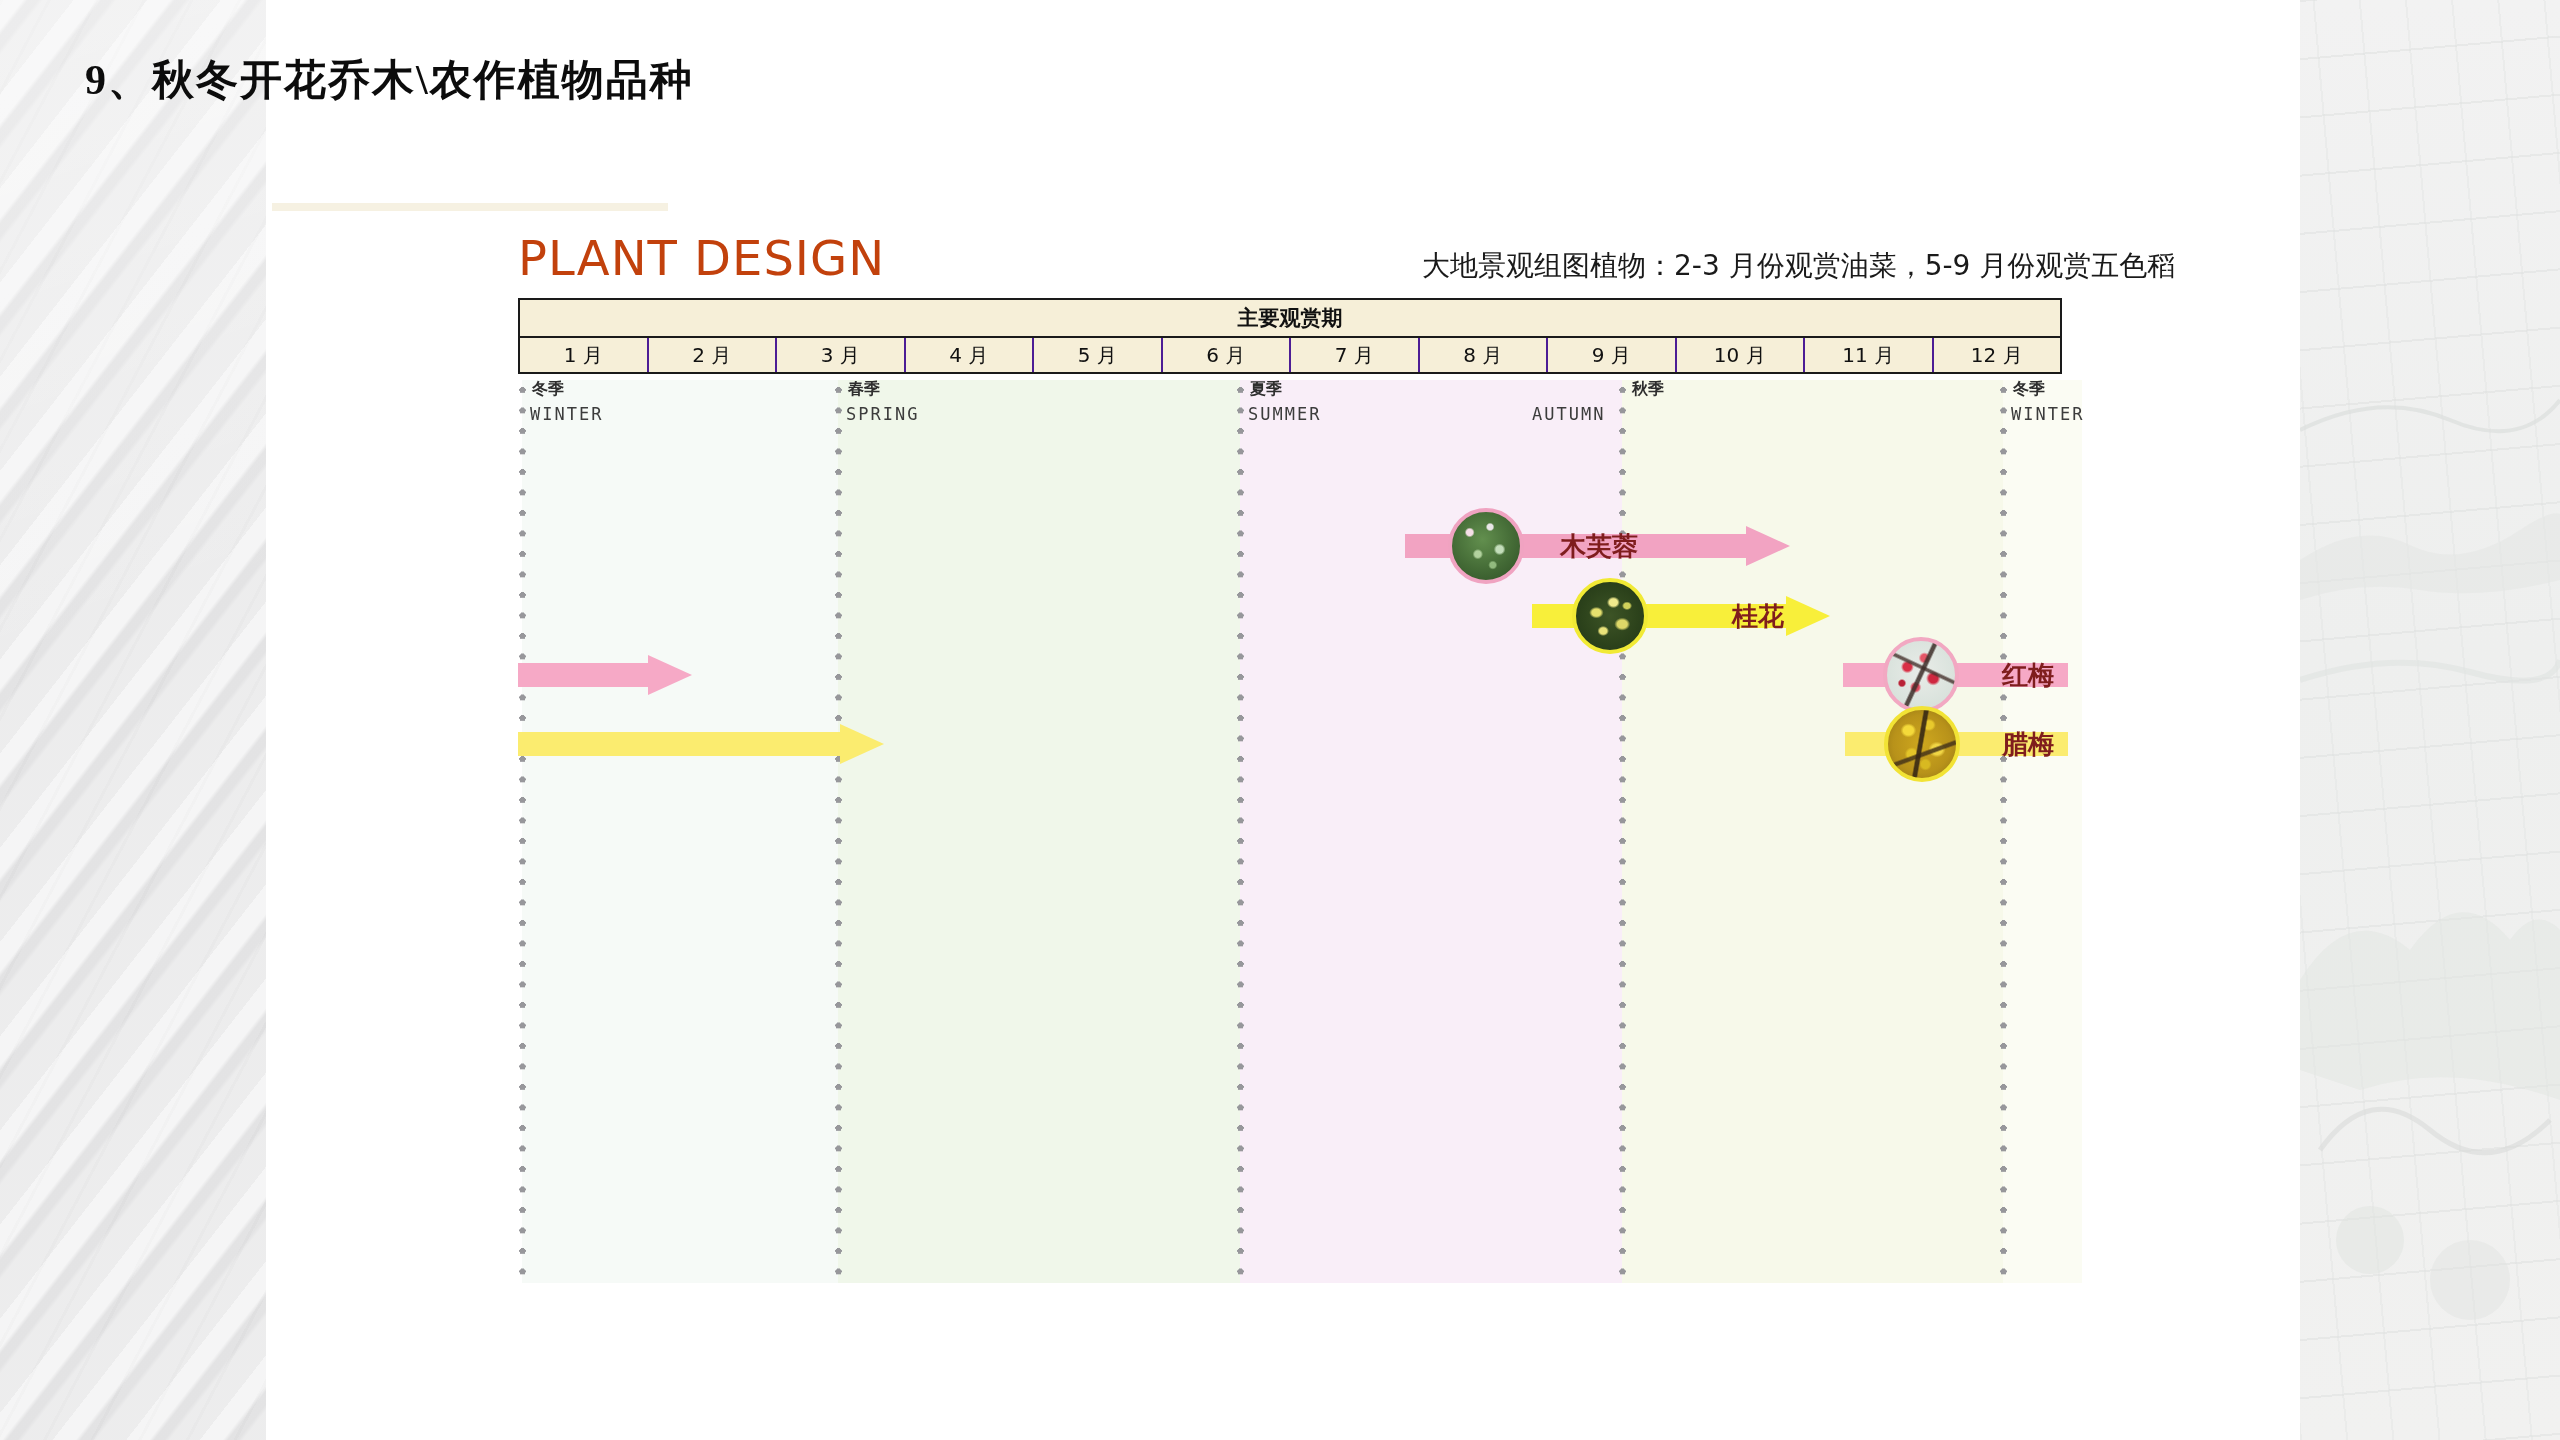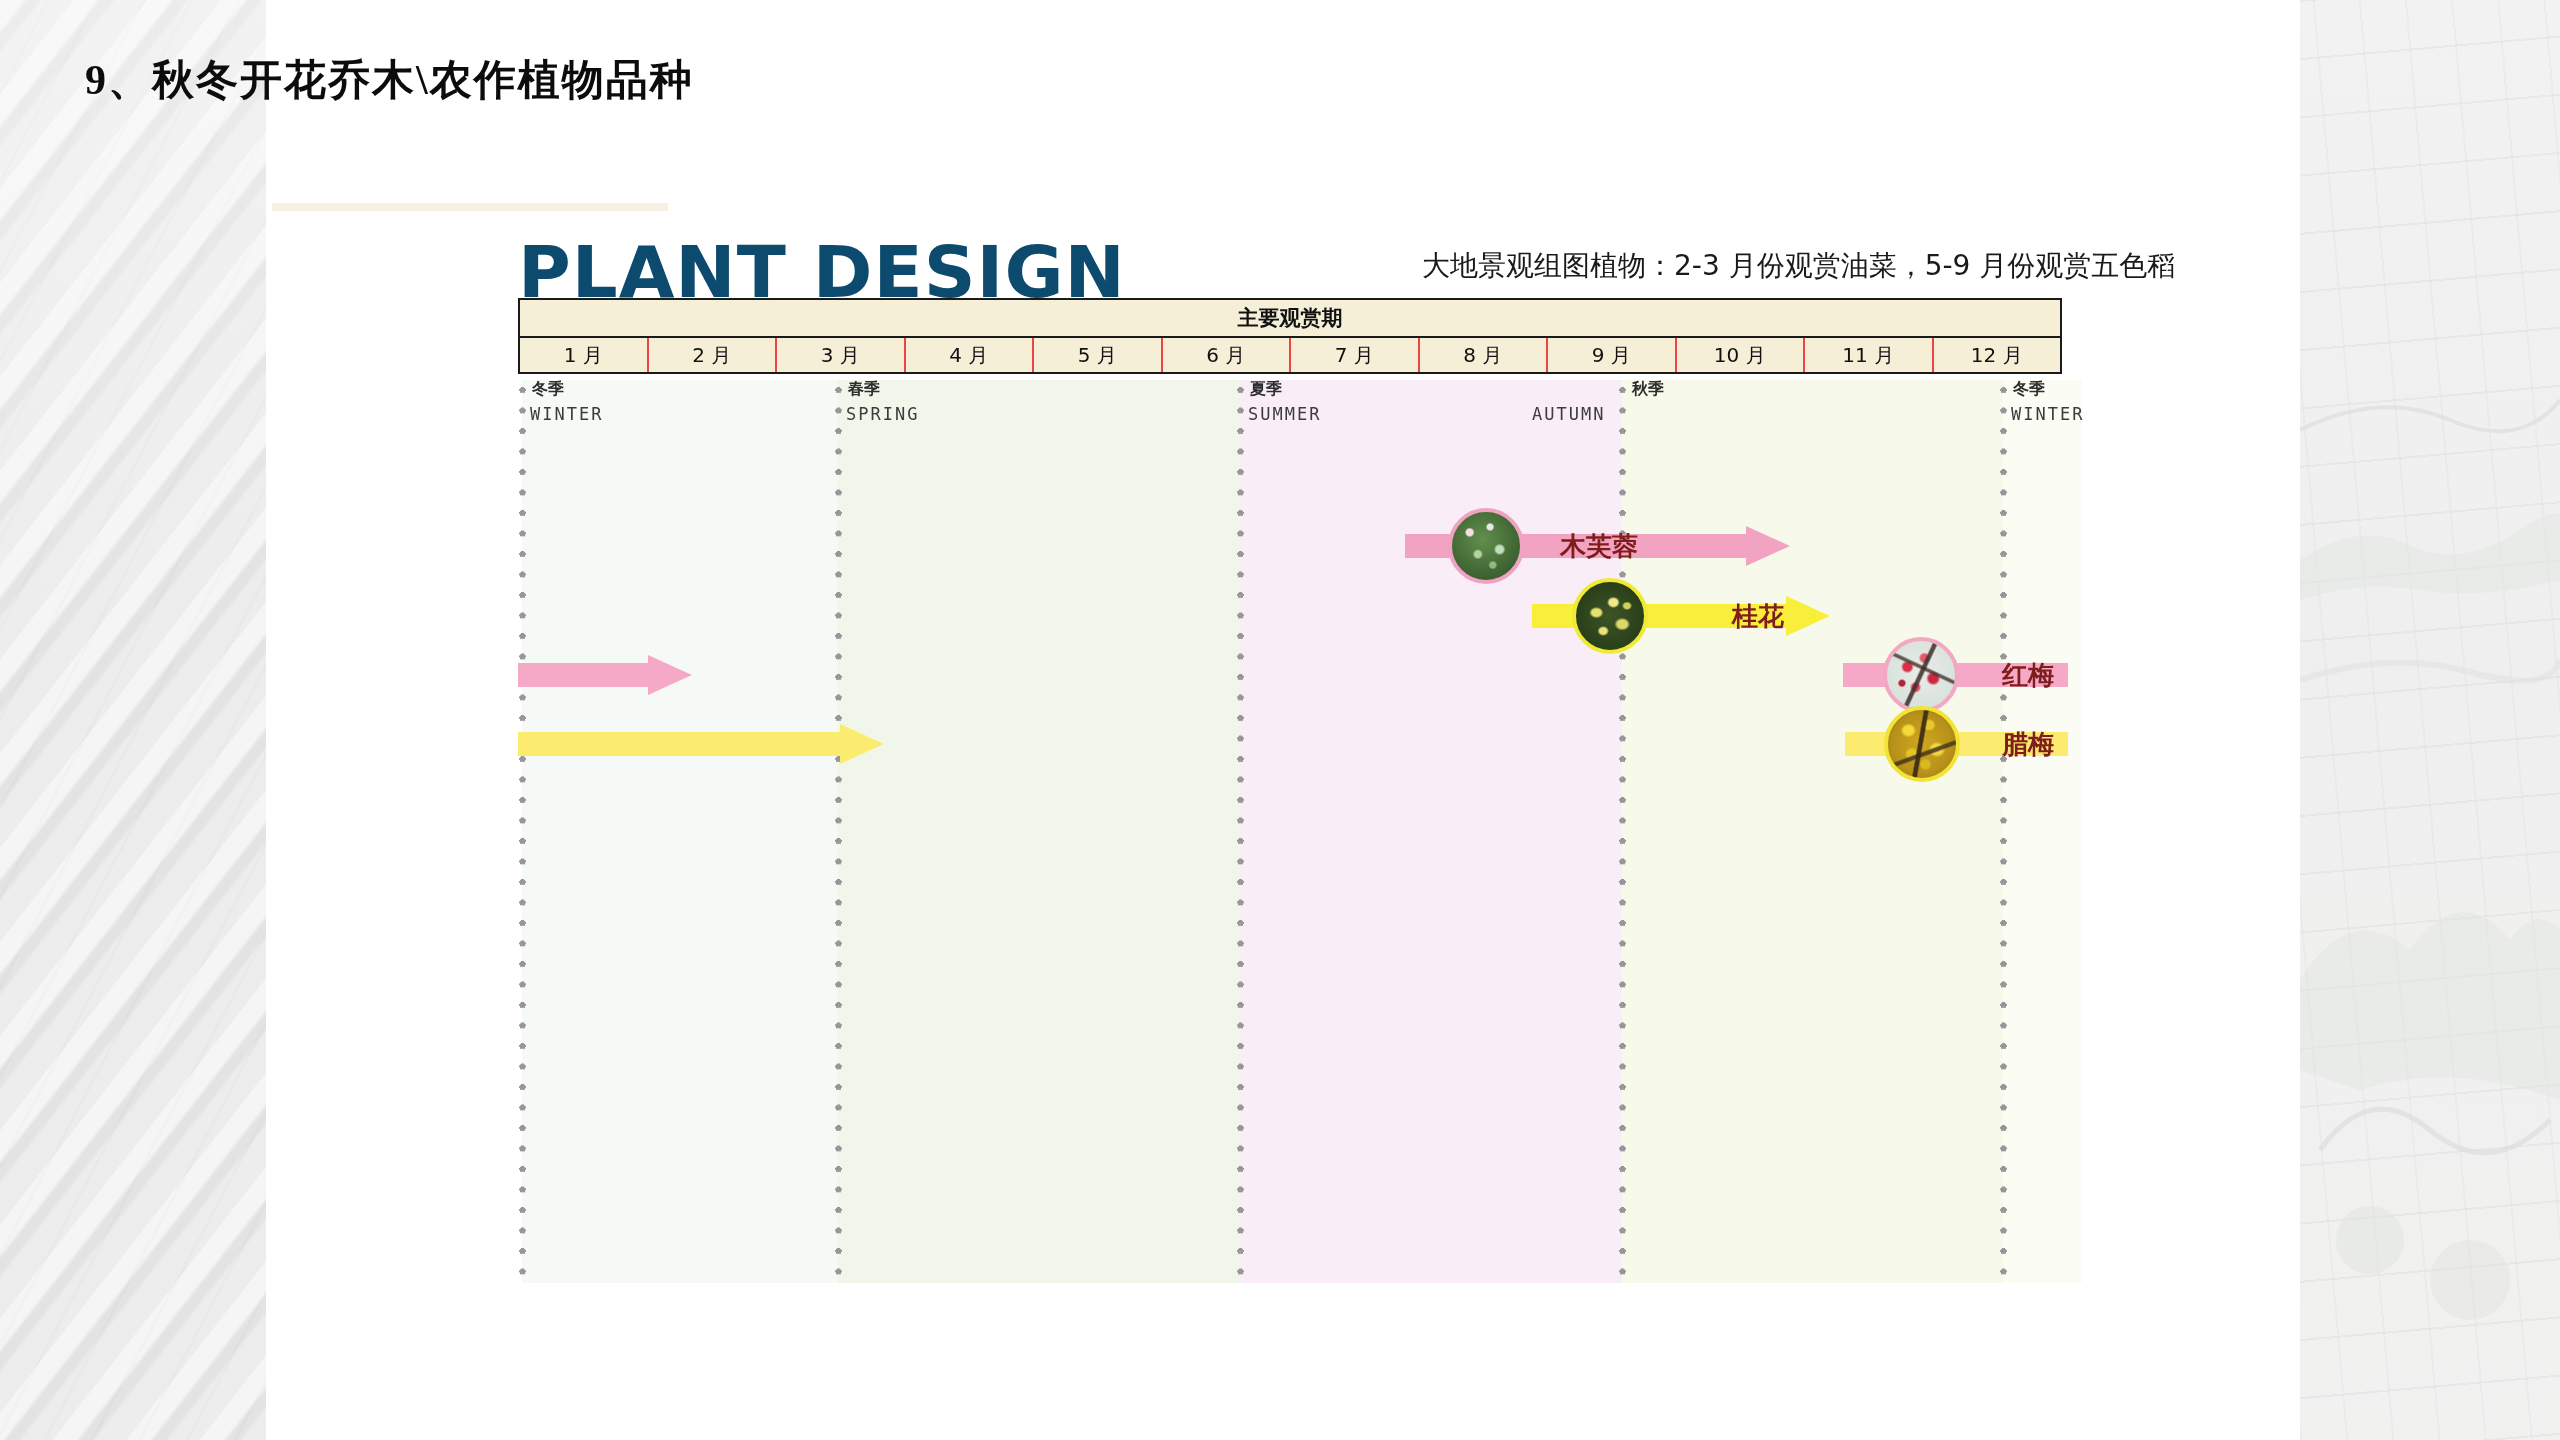--- a/index.html
+++ b/index.html
@@ -17,32 +17,32 @@
   .texture-right{left:2300px;width:260px;
     background:
       repeating-linear-gradient(175deg, rgba(221,223,222,.5) 0 2px, rgba(0,0,0,0) 2px 58px),
       repeating-linear-gradient(85deg, rgba(226,228,227,.45) 0 2px, rgba(0,0,0,0) 2px 46px),
       linear-gradient(180deg,#f2f2f2 0%,#eeefee 45%,#f1f1f0 100%);}
   .texture svg{position:absolute;left:0;top:0;}
 
   
   .page-title{position:absolute;left:85px;top:52px;font-family:"Liberation Serif","DejaVu Serif",serif;
               font-weight:bold;font-size:42px;letter-spacing:2px;color:#0c0c0c;white-space:nowrap;}
-  .hdr-en{position:absolute;left:518px;top:230px;font-size:72px;font-weight:700;letter-spacing:1px;color:#0c4a6e;white-space:nowrap;}
+  .hdr-en{position:absolute;left:518px;top:230px;font-size:48px;font-weight:400;letter-spacing:1px;color:#c2410c;white-space:nowrap;}
   .hdr-cn{position:absolute;left:946px;top:232px;font-size:46px;font-weight:600;color:#121212;white-space:nowrap;}
   .hdr-note{position:absolute;left:1422px;top:247px;font-size:28px;font-weight:500;color:#1a1a1a;white-space:nowrap;}
   .faint-strip{position:absolute;left:272px;top:203px;width:396px;height:8px;background:#f4eedd;opacity:.85;}
 
   
   .obs-table{position:absolute;left:518px;top:298px;width:1544px;border:2px solid #1a1a1a;background:#f6efd8;box-sizing:border-box;}
   .obs-head{height:36px;border-bottom:2px solid #1a1a1a;display:flex;align-items:center;justify-content:center;
             font-size:21px;font-weight:600;color:#111;}
   .obs-months{display:flex;height:34px;}
   .month-cell{flex:1;display:flex;align-items:center;justify-content:center;font-size:20px;font-weight:500;
-              border-right:2px solid #ef4444;box-sizing:border-box;}
+              border-right:2px solid #4c1d95;box-sizing:border-box;}
   .month-cell:last-child{border-right:none;}
 
   
   .chart{position:absolute;left:0;top:0;width:2560px;height:1440px;pointer-events:none;}
   .band{position:absolute;top:380px;height:903px;}
   .dotcol{position:absolute;top:386px;height:897px;width:7px;
           background-image:radial-gradient(circle 3.2px at 3.5px 4px,#97979b 97%,rgba(0,0,0,0) 100%);
           background-size:7px 20.5px;background-repeat:repeat-y;}
   .season-cn{position:absolute;top:379px;font-size:16px;font-weight:600;color:#2e2e2e;white-space:nowrap;}
   .season-en{position:absolute;top:404px;font-family:"DejaVu Sans Mono","Liberation Mono",monospace;

